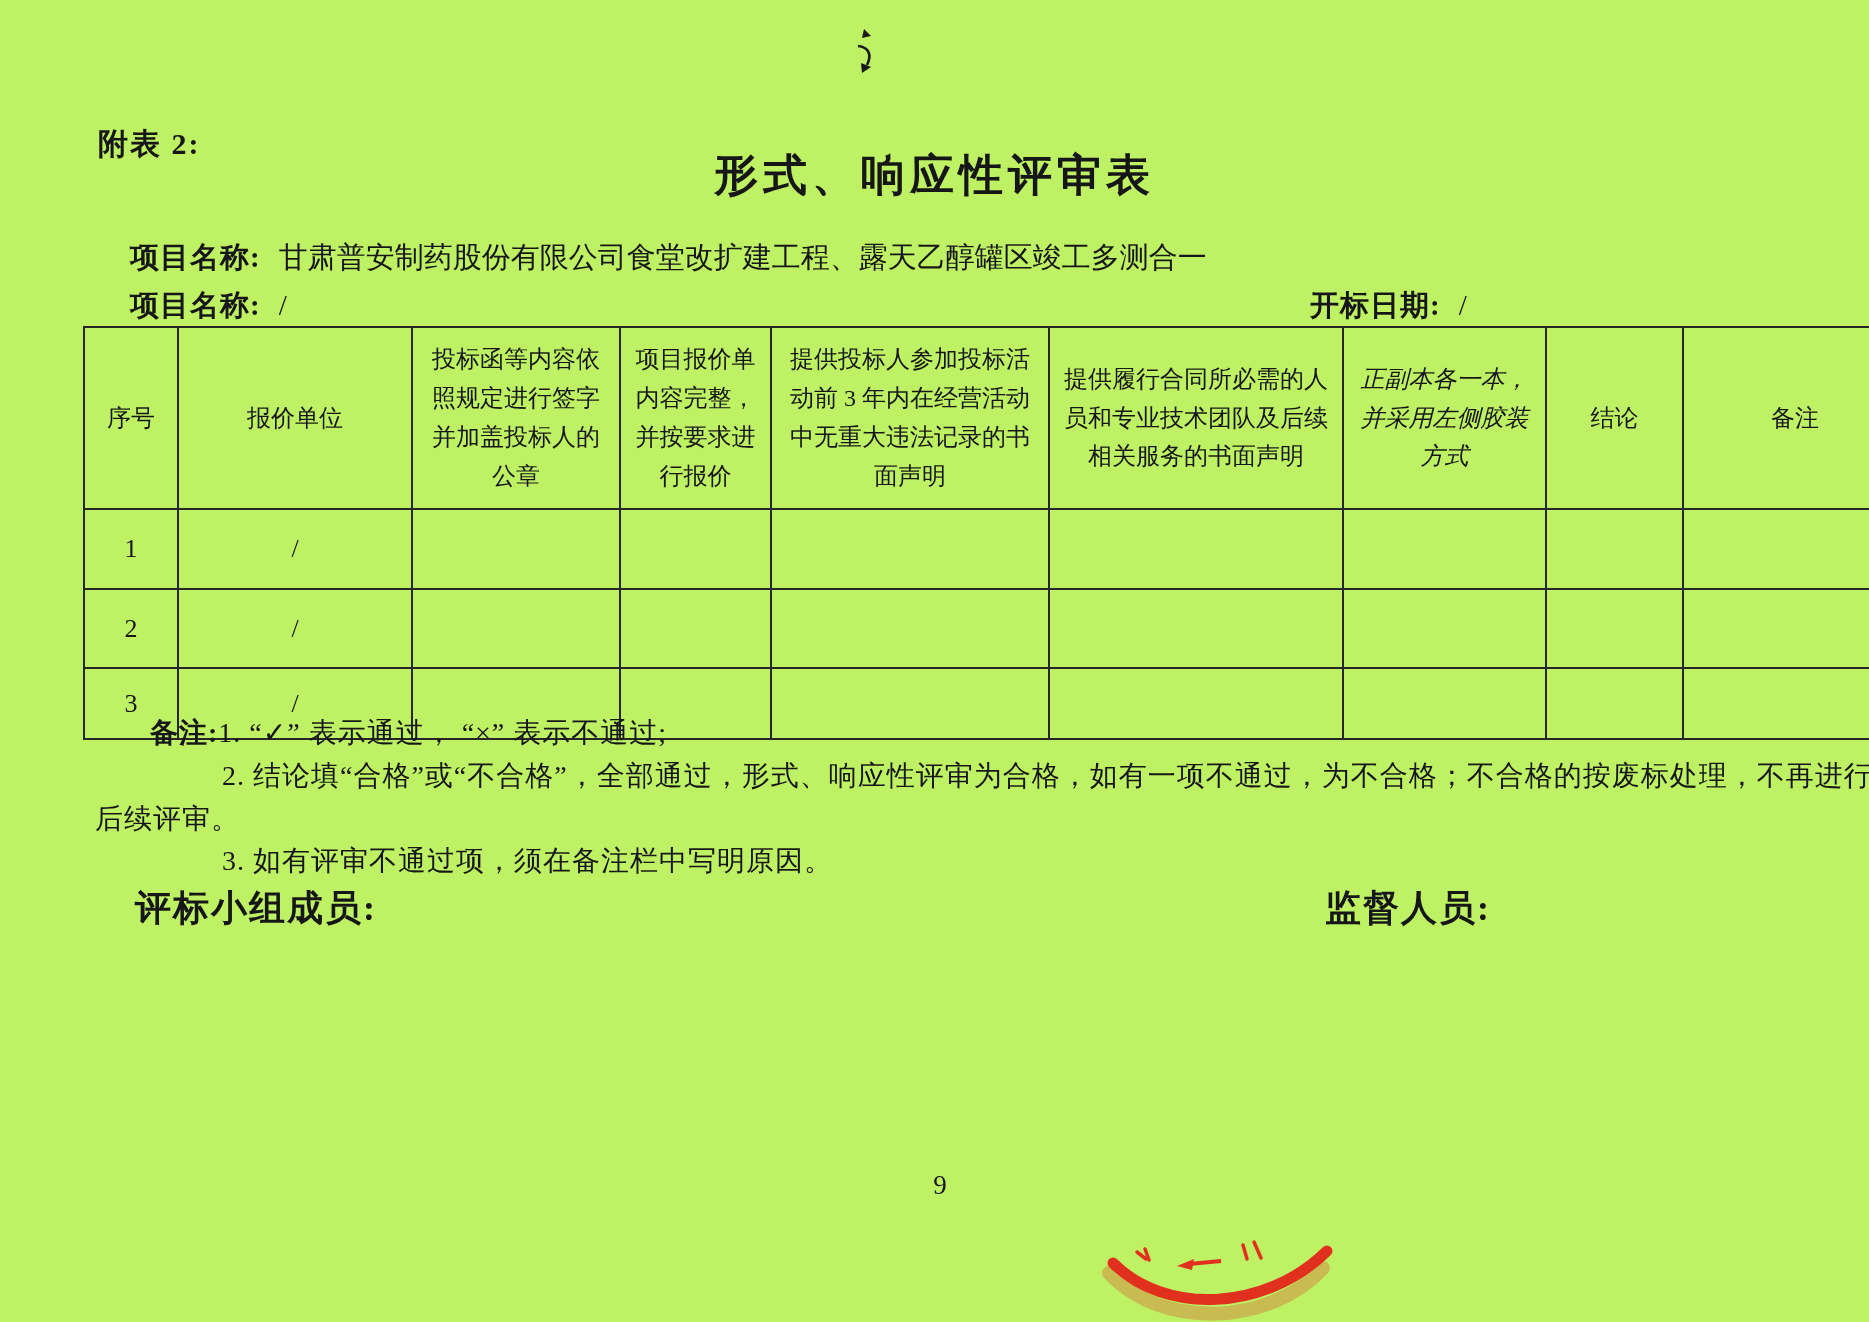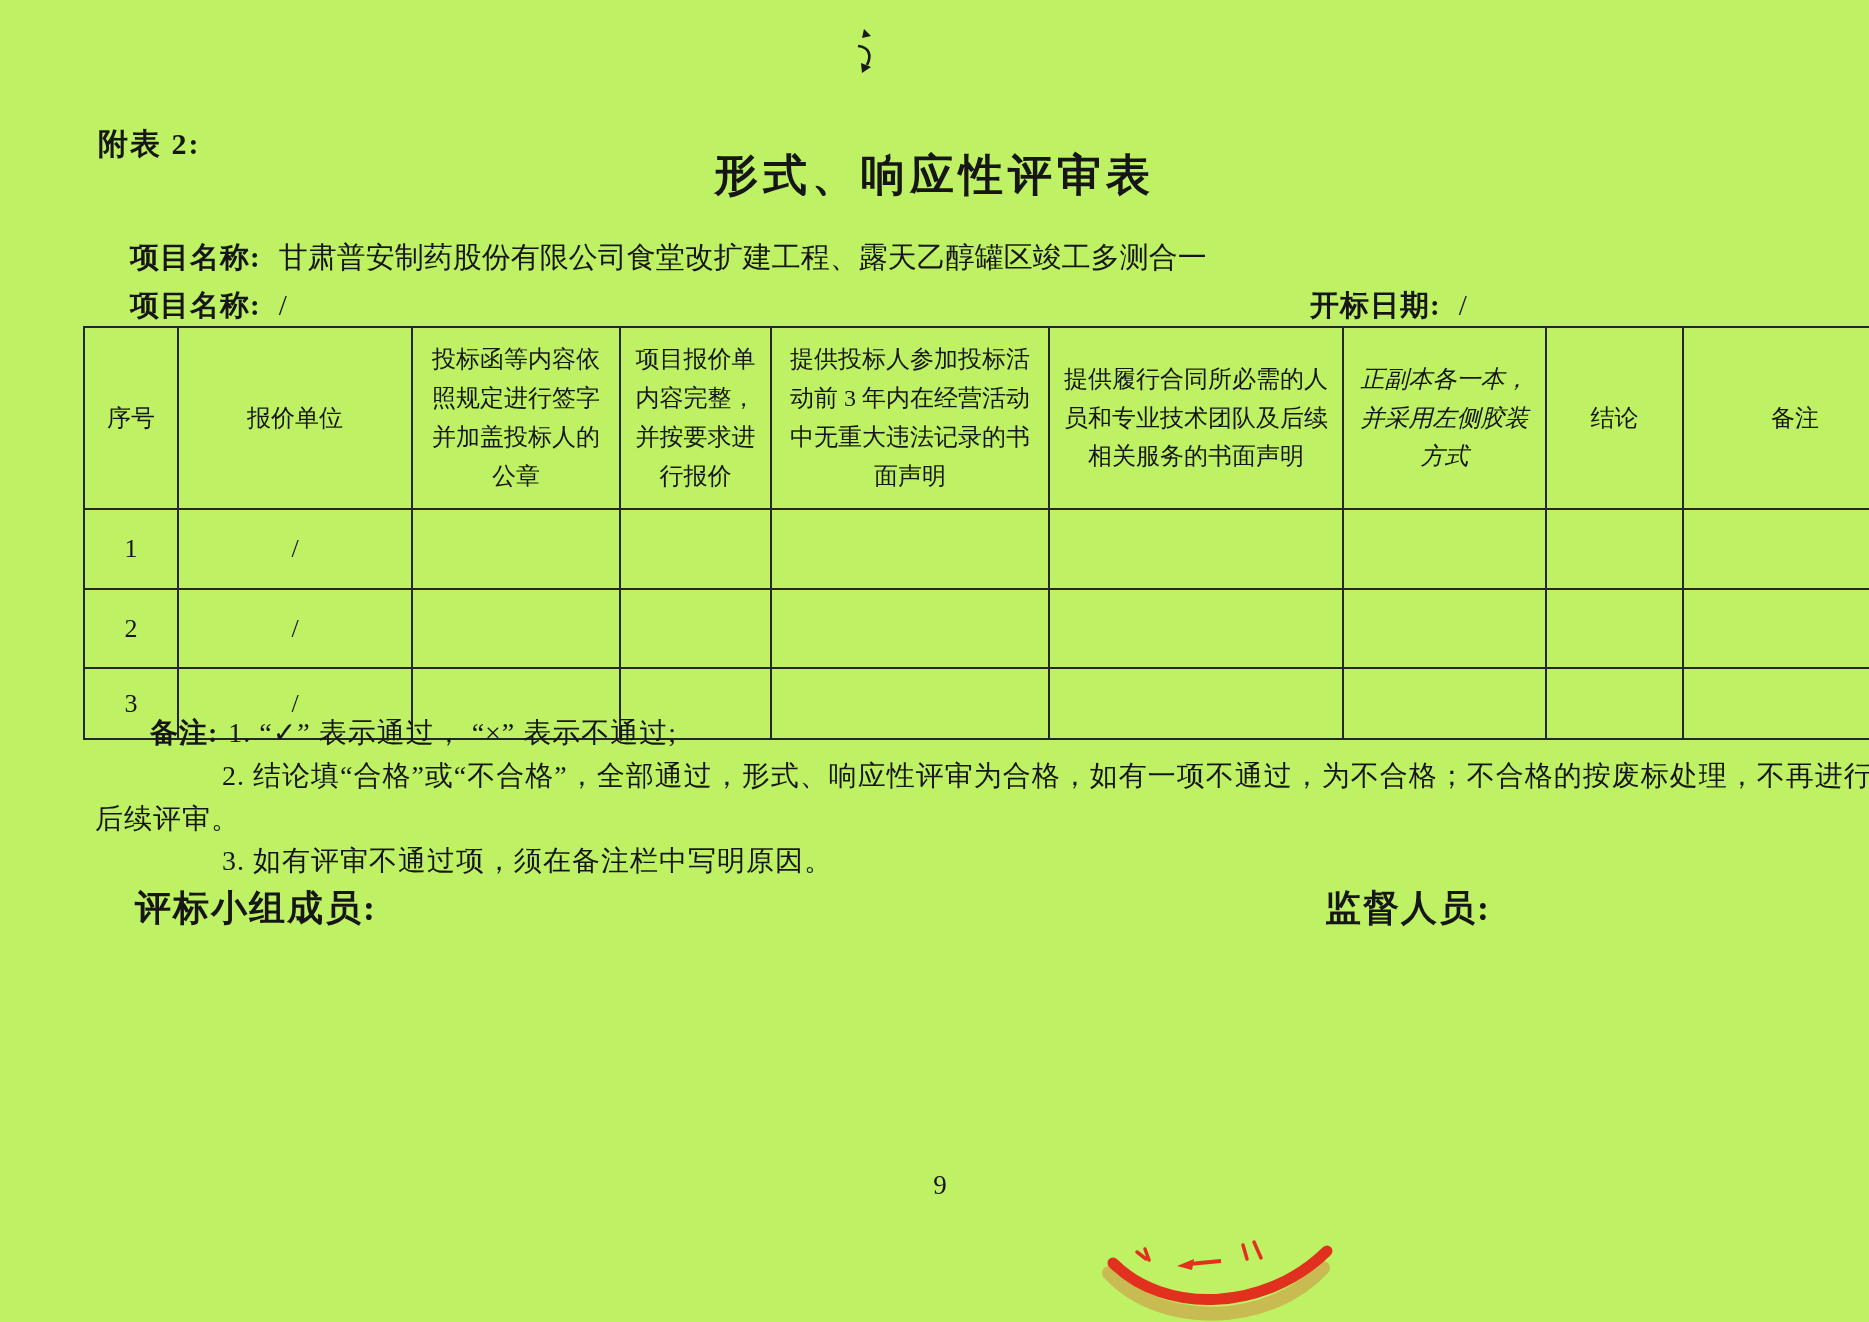--- a/index.html
+++ b/index.html
@@ -46,21 +46,21 @@
   .c4{width:137px; padding:0 6px;} .c5{width:260px; padding:0 8px;}
   .c6{width:280px; padding:0 6px;} .c7{width:177px; padding:0 12px;font-style:italic;}
   .c8{width:133px;} .c9{width:220px;}
   .slash-cell { font-style:normal; }
 
   .note-line { font-size:28px; letter-spacing:1px; }
   .note-1 { left:150px; top:714px; }
   .note-2 { left:222px; top:757px; }
   .note-2b { left:95px;  top:800px; }
   .note-3 { left:222px; top:842px; }
-  .note-label { font-weight:700; margin-right:10px; }
+  .note-label { font-weight:700; }
 
   .sig-line { font-size:36px; font-weight:700; letter-spacing:2px; top:884px; }
   .sig-team { left:135px; }
   .sig-supervisor { left:1325px; }
 
   .page-number { left:840px; top:1170px; width:200px; text-align:center; font-size:27px; }
 
   .ink-mark { position:absolute; left:852px; top:26px; }
   .stamp { position:absolute; left:1093px; top:1235px; }
   .stamp-stroke { stroke: var(--stamp-color, #e2301f); }

